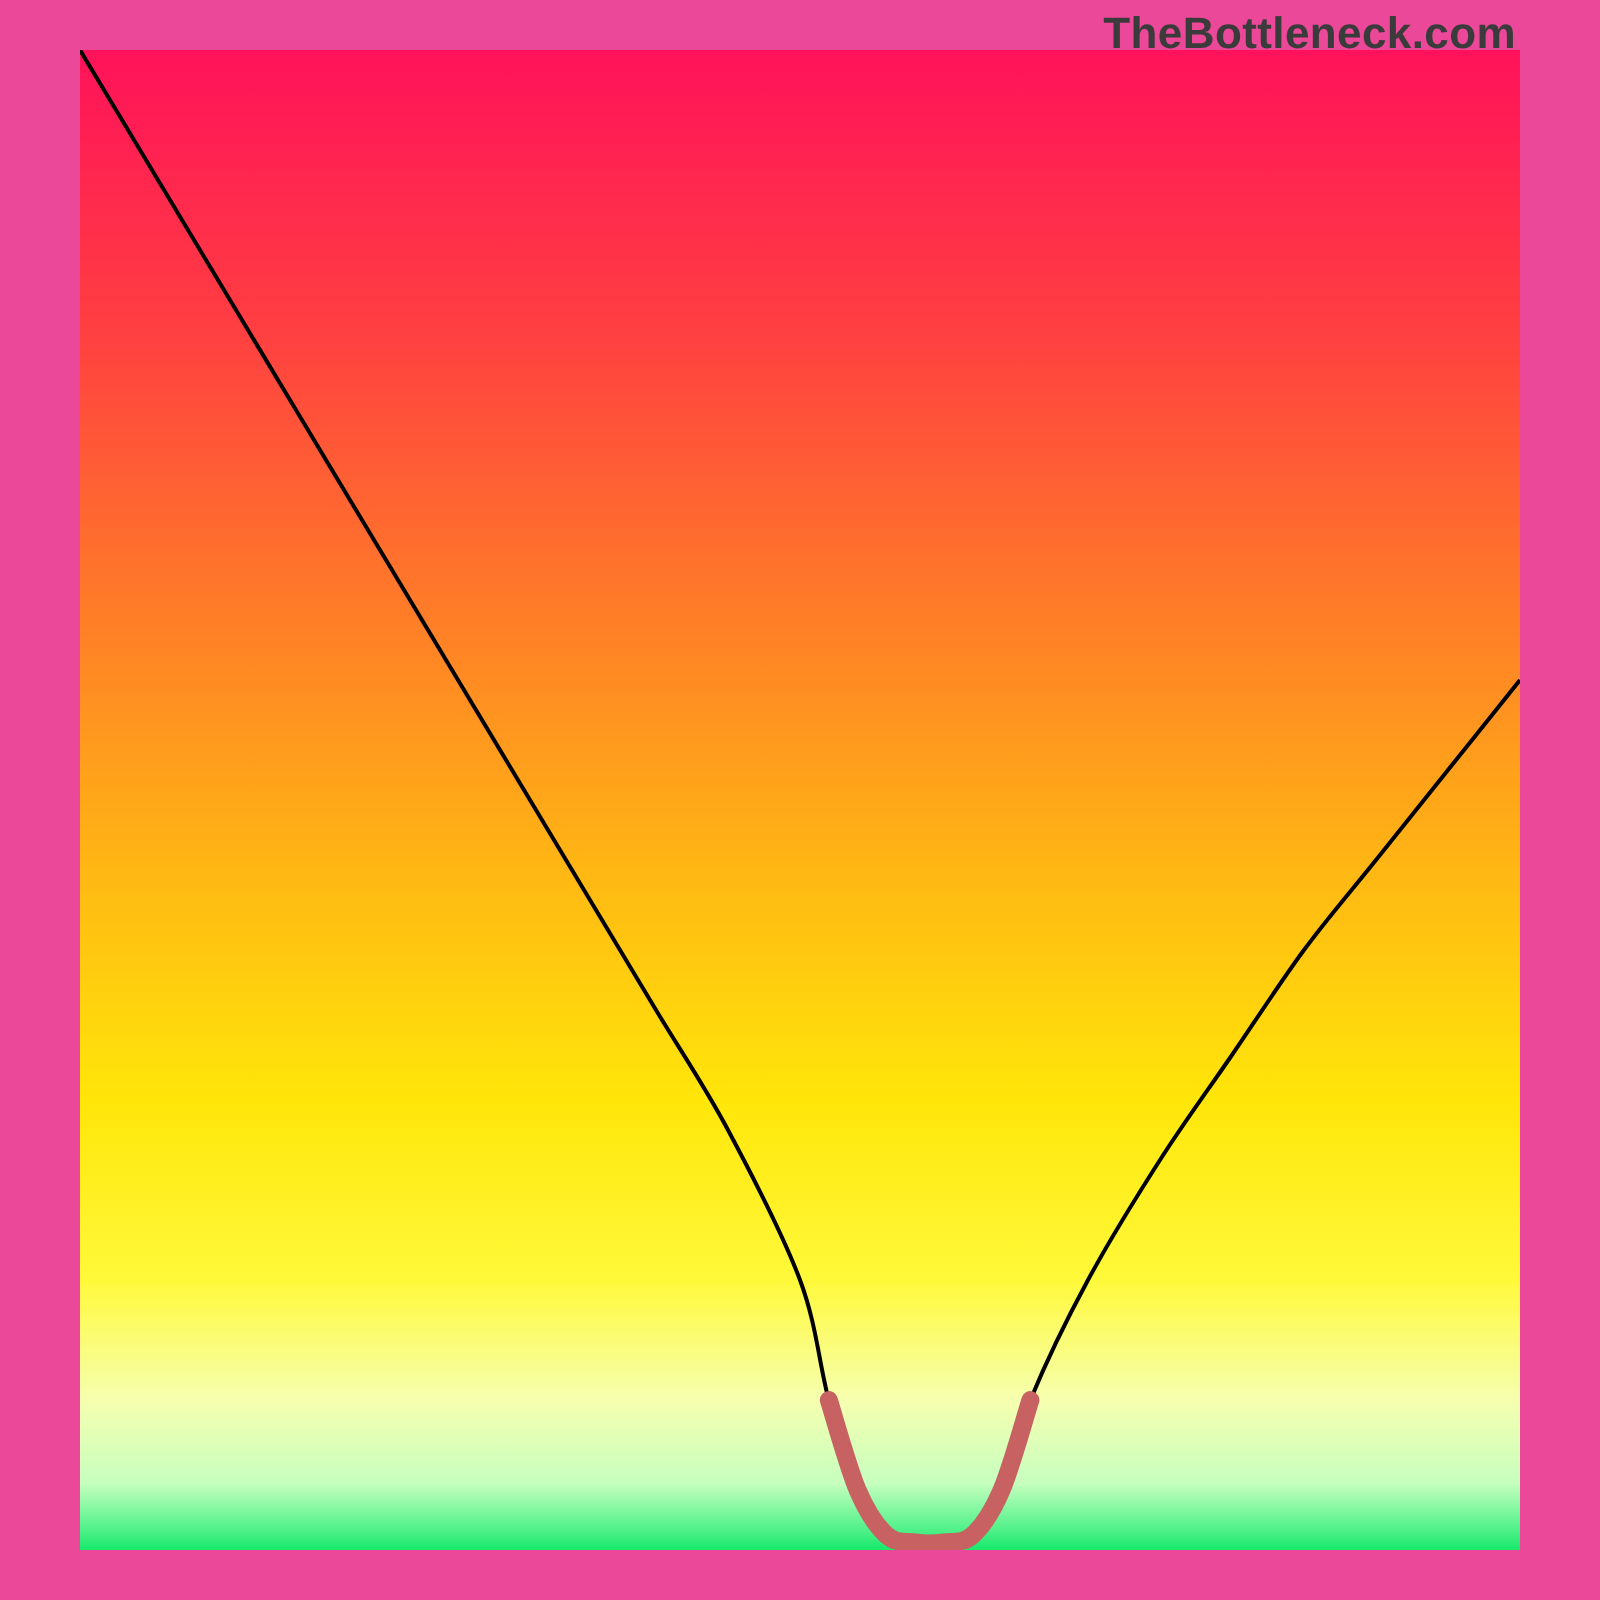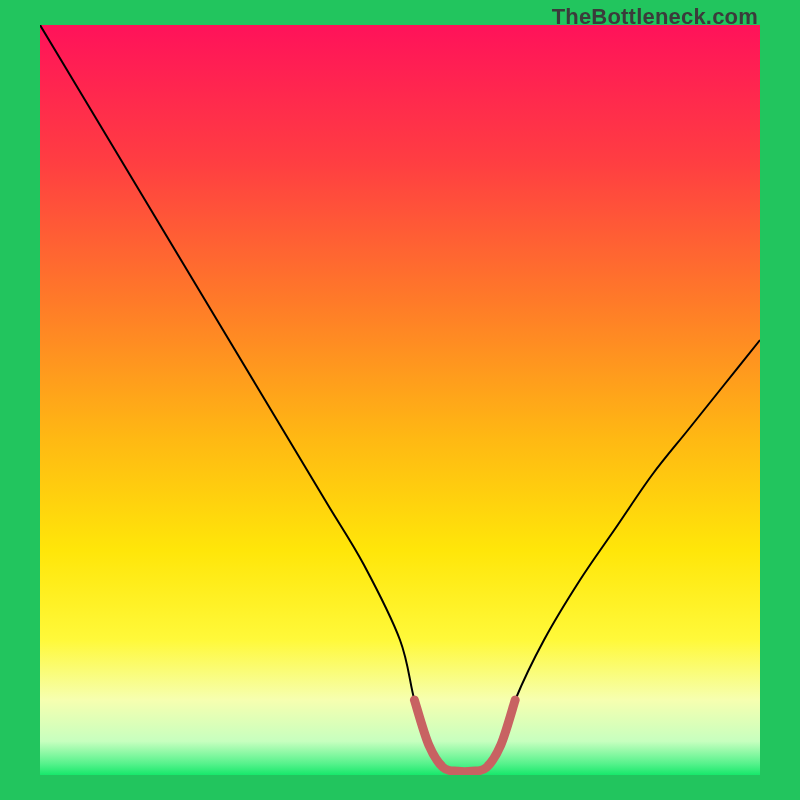--- a/index.html
+++ b/index.html
@@ -8,21 +8,21 @@
     background: #000;
     width: 800px;
     height: 800px;
     overflow: hidden;
     font-family: Arial, Helvetica, sans-serif;
   }
   .frame {
     position: relative;
     width: 800px;
     height: 800px;
-    background: #22c55e;
+    background: #ec4899;
   }
   .plot {
     position: absolute;
     left: 40px;
     top: 25px;
     width: 720px;
     height: 750px;
   }
   .gradient {
     position: absolute;

